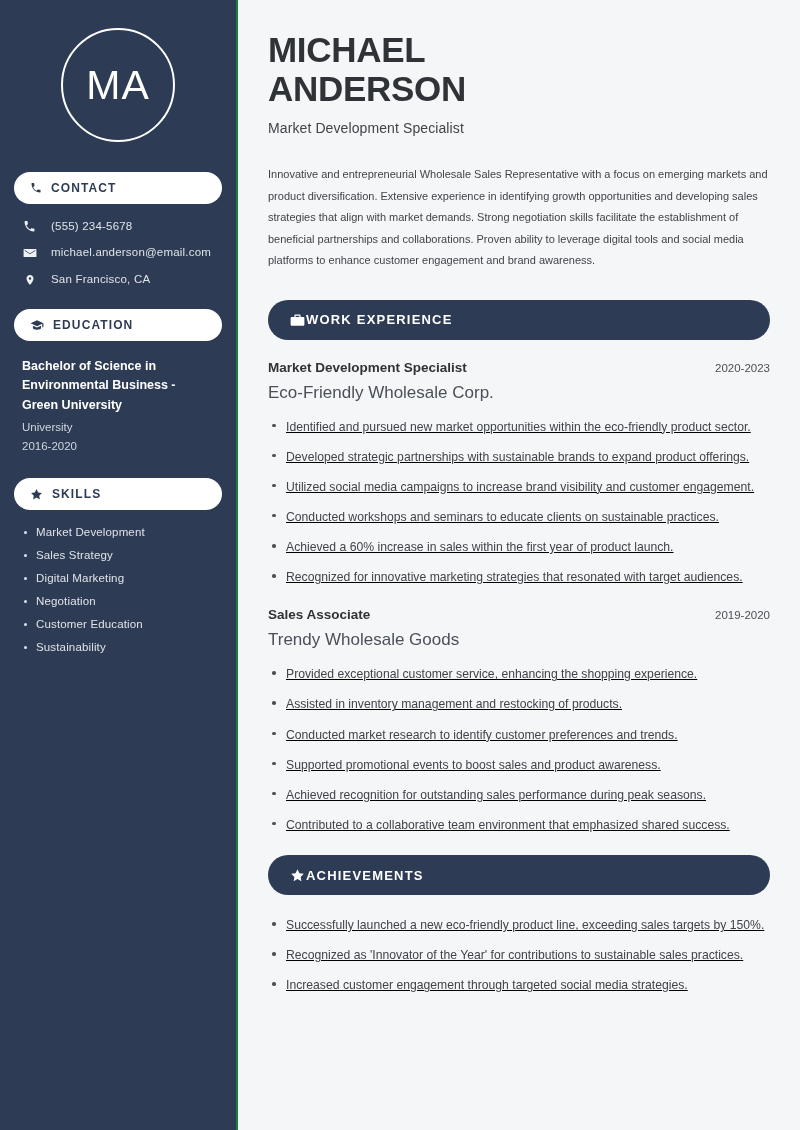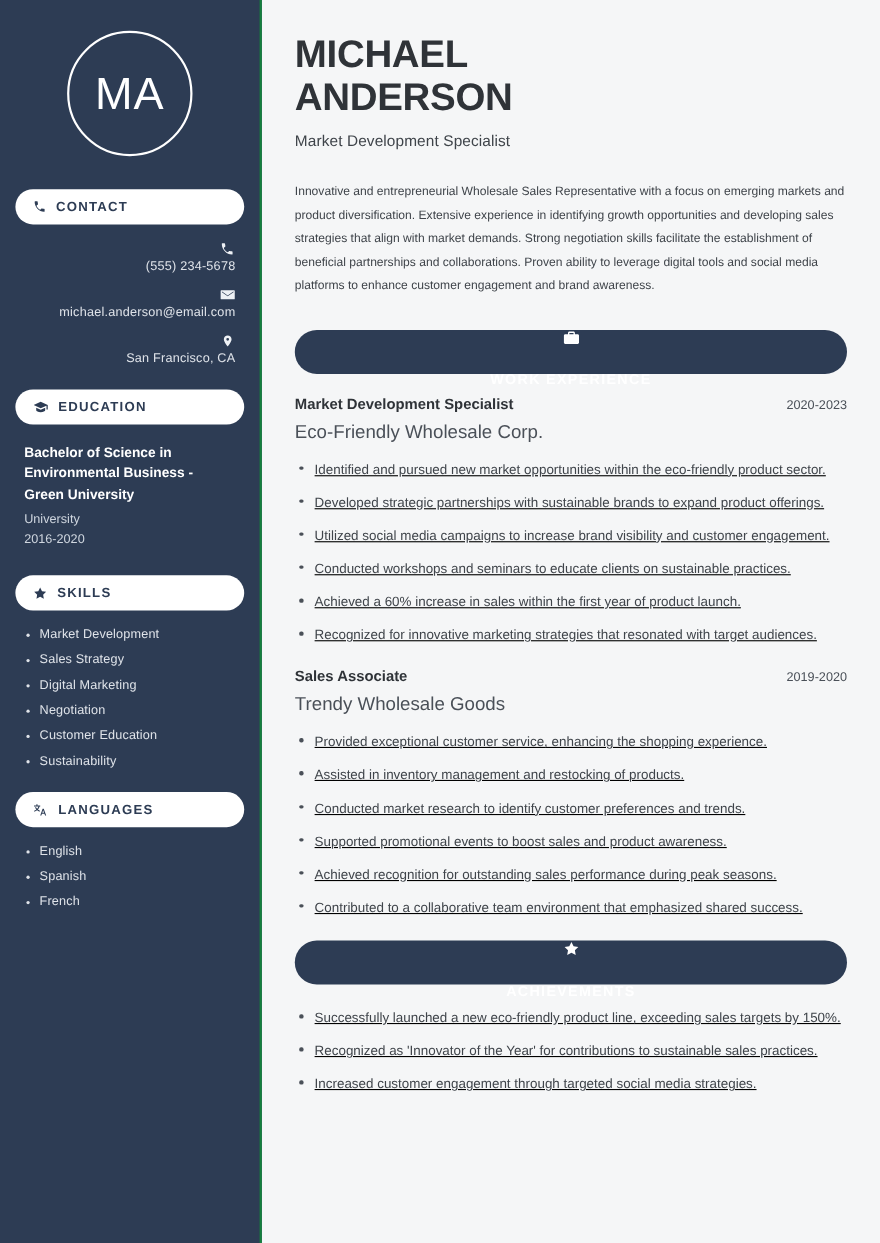--- a/index.html
+++ b/index.html
@@ -71,25 +71,24 @@
     font-weight: bold;
     letter-spacing: 1.1px;
   }
   .pill .ico { display: flex; align-items: center; }
   .pill .ico svg { display: block; }
 
   .side-section { margin-bottom: 22px; }
 
   .contact-row {
     display: flex;
-    align-items: flex-end;
-    gap: 3px;
+    align-items: flex-start;
+    gap: 14px;
     padding: 0 8px;
     margin-bottom: 13px;
-    flex-direction: column;
   }
   .contact-row .ico { width: 15px; display: flex; justify-content: center; }
   .contact-text {
     color: #dfe3e9;
     font-size: 11.5px;
     letter-spacing: 0.2px;
   }
 
   .edu-block { padding: 0 8px; }
   .edu-degree {
@@ -156,23 +155,22 @@
   }
 
   
   .bar {
     background: #2d3c54;
     border-radius: 999px;
     height: 40px;
     display: flex;
     align-items: center;
     padding: 0 22px;
-    gap: 23px;
+    gap: 1px;
     margin-bottom: 20px;
-    flex-direction: column;
   }
   .bar-label {
     color: #ffffff;
     font-size: 13px;
     font-weight: bold;
     letter-spacing: 1.2px;
   }
   .bar .ico { display: flex; align-items: center; }
 
   .entry { margin-bottom: 6px; }
@@ -297,35 +295,20 @@
       <ul class="side-list">
         <li>Market Development</li>
         <li>Sales Strategy</li>
         <li>Digital Marketing</li>
         <li>Negotiation</li>
         <li>Customer Education</li>
         <li>Sustainability</li>
       </ul>
     </section>
 
-    <section class="side-section">
-      <div class="pill">
-        <span class="ico">
-          <svg width="14" height="13" viewBox="0 0 24 24" fill="#2d3c54">
-              <path d="M11.2 4.1H6.6V2.3H4.8v1.8H.7v1.7h7.5c-.4 1.4-1.2 2.7-2.3 3.8C5.2 9 4.6 8.1 4.2 7.2H2.4c.5 1.3 1.3 2.6 2.3 3.7-1.1.9-2.4 1.6-3.8 2l.5 1.7c1.7-.5 3.2-1.3 4.5-2.4 1.2 1.1 2.6 1.9 4.1 2.4l.6-1.7c-1.2-.4-2.4-1-3.4-1.8 1.4-1.5 2.4-3.3 2.9-5.3h1.1V4.1zM17.1 9.6h-1.9l-4 11.2h1.9l1-2.8h4.2l1 2.8h1.9l-4.1-11.2zm-2.4 6.7 1.4-4 1.5 4h-2.9z"></path>
-            </svg>
-        </span>
-        <span class="pill-label">LANGUAGES</span>
-      </div>
-      <ul class="side-list">
-        <li>English</li>
-        <li>Spanish</li>
-        <li>French</li>
-      </ul>
-    </section>
 
   </aside>
 
   <main class="main">
 
     <h1 class="name">
       <span>MICHAEL</span><br>
       <span>ANDERSON</span>
     </h1>
 

